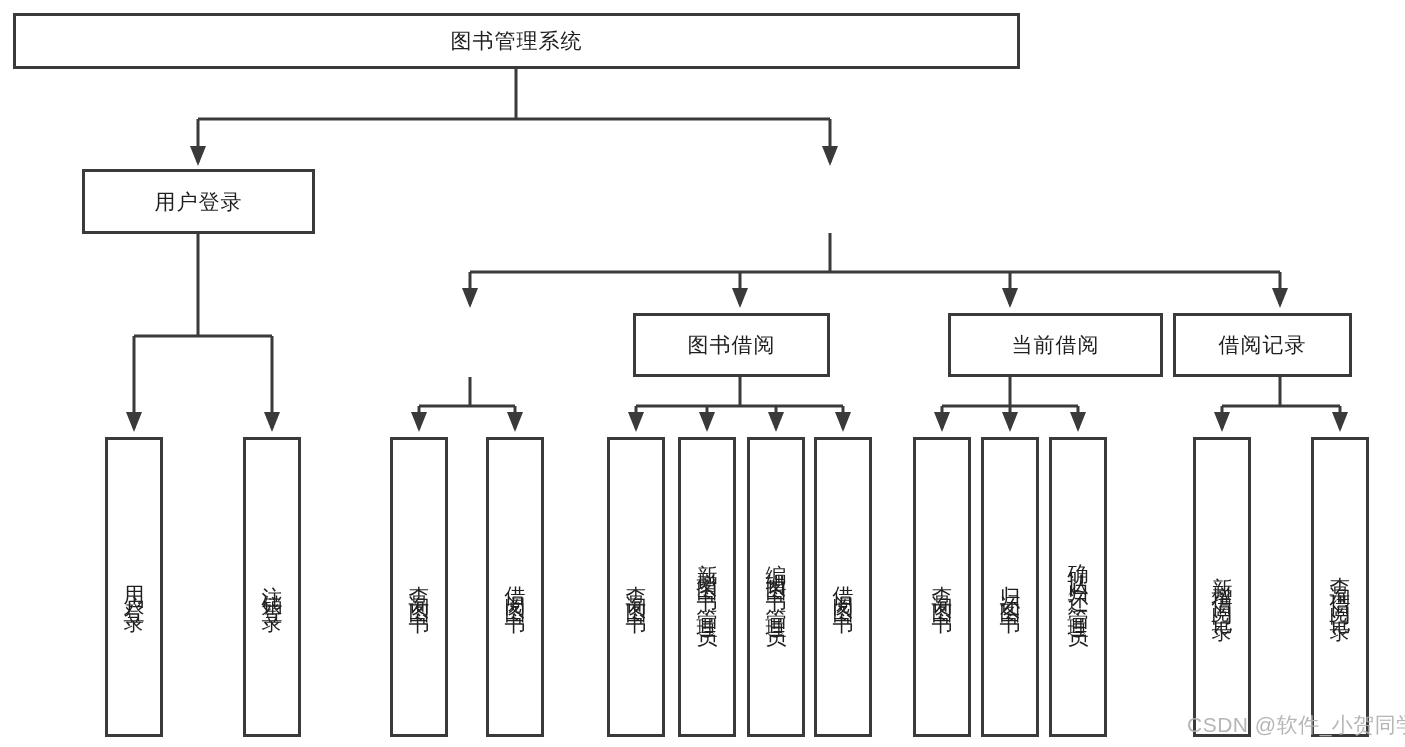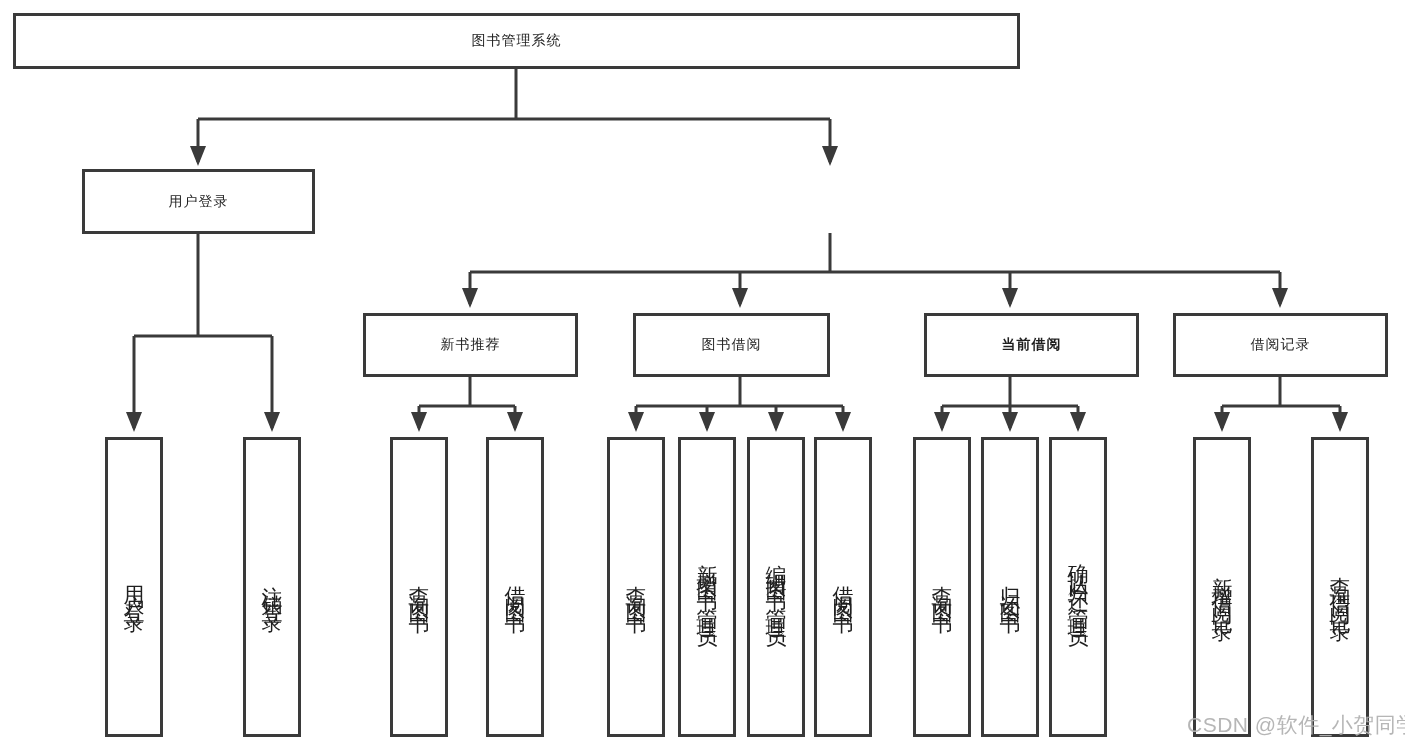--- a/index.html
+++ b/index.html
@@ -2,36 +2,36 @@
 <html><head>
 <meta charset="utf-8">
 <style>
   html,body{margin:0;padding:0;background:#ffffff;}
   body{width:1405px;height:747px;position:relative;overflow:hidden;
        font-family:"Liberation Sans","DejaVu Sans",sans-serif;}
   .canvas{position:absolute;left:0;top:0;width:1405px;height:747px;}
   svg.wires{position:absolute;left:0;top:0;width:1405px;height:747px;pointer-events:none;}
   .hbox{position:absolute;box-sizing:border-box;border:3px solid #3a3a3a;background:#ffffff;
         display:flex;align-items:center;justify-content:center;
-        font-size:14px;color:#1f1f1f;letter-spacing:1px;z-index:2;}
+        font-size:21px;color:#1f1f1f;letter-spacing:1px;z-index:2;}
   .vbox{position:absolute;box-sizing:border-box;border:3px solid #3a3a3a;background:#ffffff;
         width:58px;height:300px;top:437px;
         display:flex;align-items:center;justify-content:center;
         writing-mode:vertical-rl;text-orientation:mixed;
         font-size:21px;letter-spacing:9px;color:#1f1f1f;z-index:2;}
   .watermark{position:absolute;left:1187px;top:711px;font-size:21px;color:rgba(178,178,178,0.95);
              white-space:nowrap;z-index:5;letter-spacing:0.5px;}
   
   .b-root{left:13px;top:13px;width:1007px;height:56px;}
   .b-userlogin{left:82px;top:169px;width:233px;height:65px;}
   .b-bookmgmt{left:712px;top:169px;width:235px;height:64px;}
   .b-newbook{left:363px;top:313px;width:215px;height:64px;}
   .b-bookborrow{left:633px;top:313px;width:197px;height:64px;}
-  .b-currentborrow{left:924px;top:313px;width:215px;height:64px;font-weight:bold;}
-  .b-borrowrecord{left:1173px;top:313px;width:215px;height:64px;}
+  .b-currentborrow{left:948px;top:313px;width:215px;height:64px;}
+  .b-borrowrecord{left:1173px;top:313px;width:179px;height:64px;}
   
   .v1{left:105px;} .v2{left:243px;} .v3{left:390px;} .v4{left:486px;}
   .v5{left:607px;} .v6{left:678px;} .v7{left:747px;} .v8{left:814px;}
   .v9{left:913px;} .v10{left:981px;} .v11{left:1049px;} .v12{left:1193px;} .v13{left:1311px;}
 </style>
 </head>
 <body>
 
 <div class="canvas">
 
@@ -82,21 +82,20 @@
         <line x1="1222" y1="406" x2="1222" y2="428" marker-end="url(#arrow)"></line>
         <line x1="1340" y1="406" x2="1340" y2="428" marker-end="url(#arrow)"></line>
       </g>
     </g>
   </svg>
 
   <div class="hbox b-root">图书管理系统</div>
 
   <div class="hbox b-userlogin">用户登录</div>
 
-  <div class="hbox b-newbook">新书推荐</div>
   <div class="hbox b-bookborrow">图书借阅</div>
   <div class="hbox b-currentborrow">当前借阅</div>
   <div class="hbox b-borrowrecord">借阅记录</div>
 
   <div class="vbox v1">用户登录</div>
   <div class="vbox v2">注销登录</div>
 
   <div class="vbox v3">查询图书</div>
   <div class="vbox v4">借阅图书</div>
 

